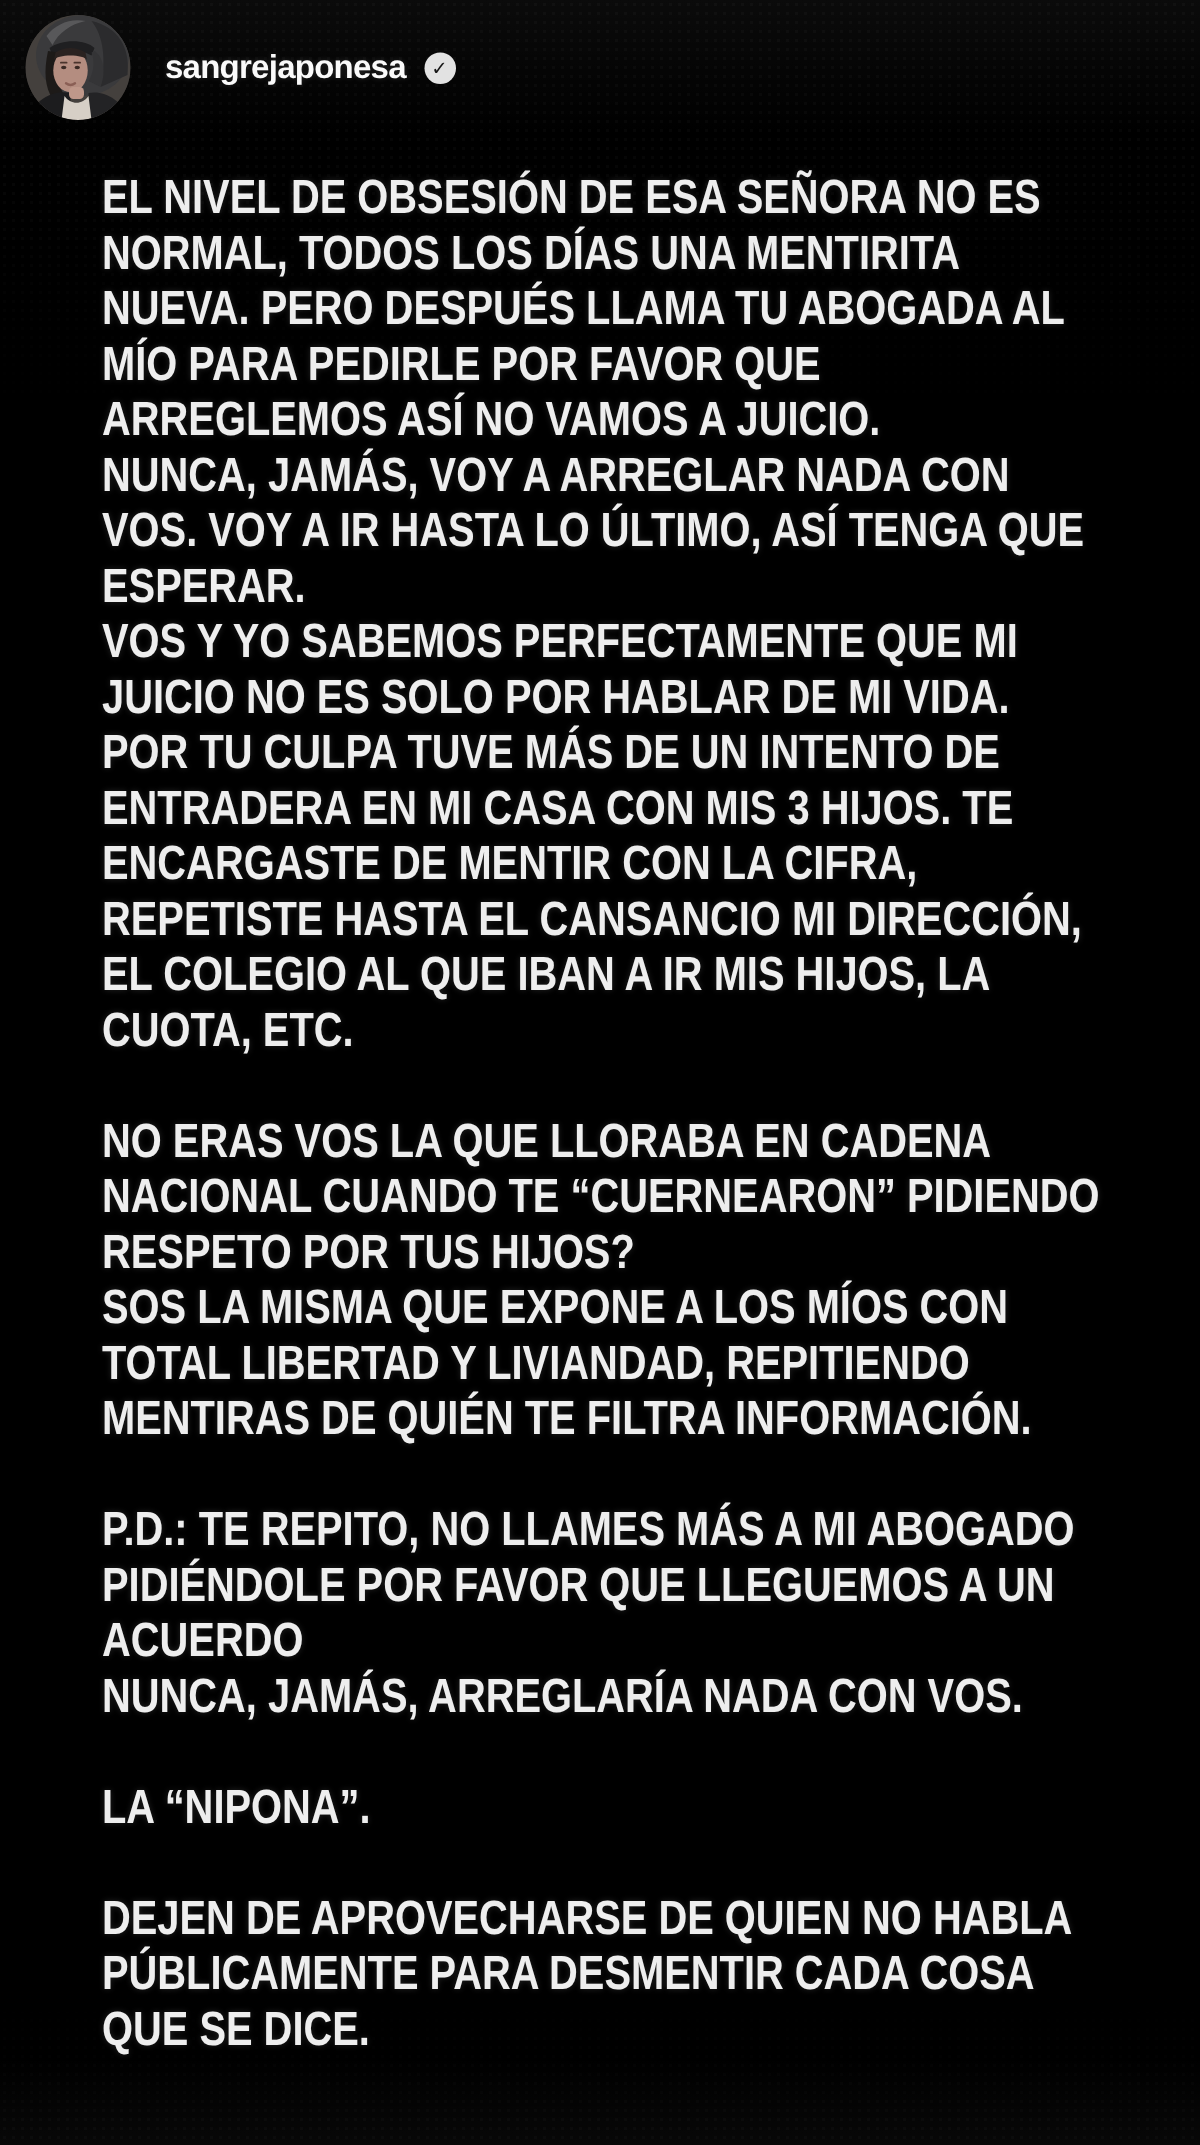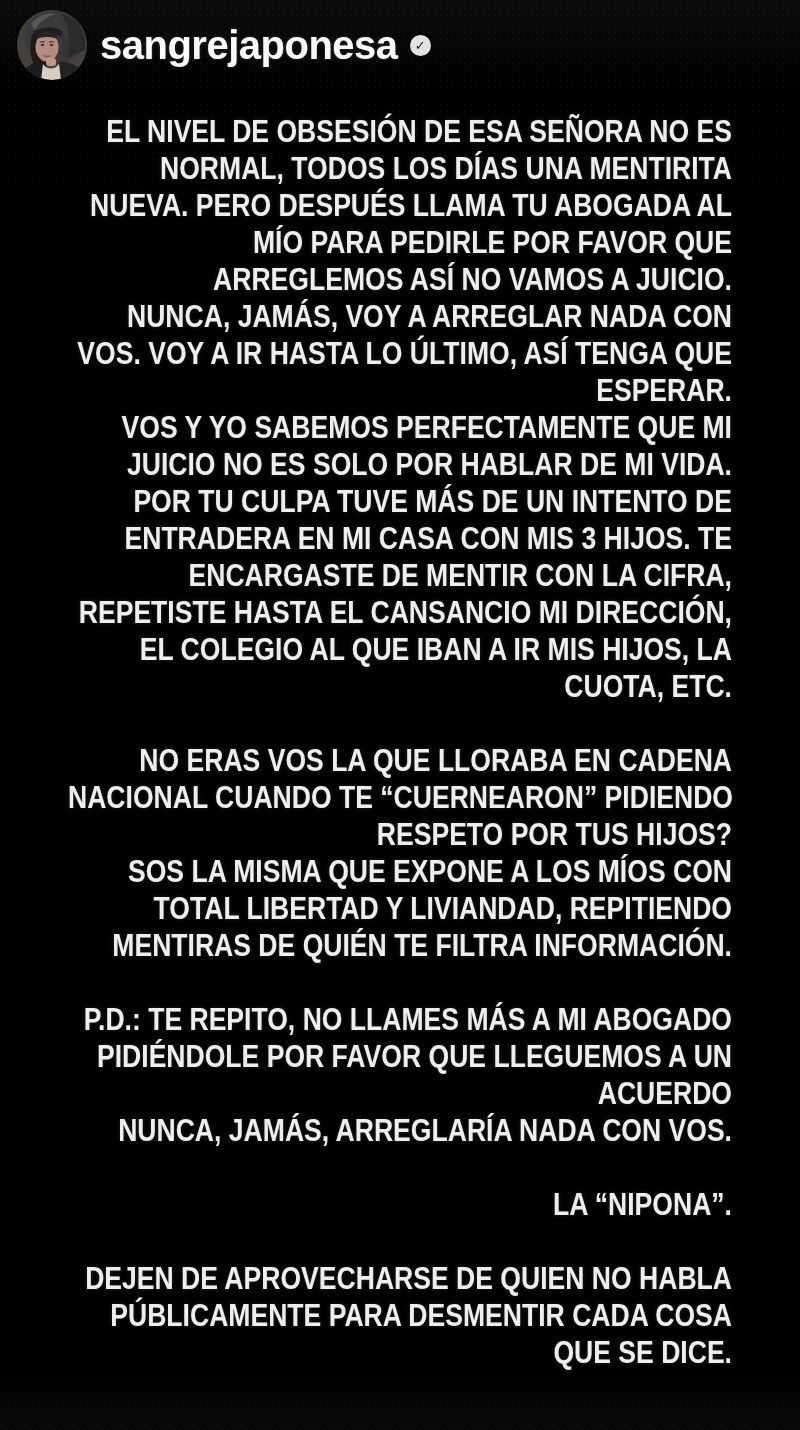--- a/index.html
+++ b/index.html
@@ -31,35 +31,35 @@
     display:flex; align-items:center;
     z-index:3;
   }
   .avatar {
     width:70px; height:70px; border-radius:50%;
     overflow:hidden; flex:0 0 auto;
     background:#3a3634;
   }
   .avatar svg { display:block; width:100%; height:100%; }
   .username {
-    margin-left:13px;
+    margin-left:23px;
     color:#fafafa;
-    font-size:40px; font-weight:700; letter-spacing:-0.5px;
+    font-size:22px; font-weight:700; letter-spacing:-0.5px;
     text-shadow:0 0 4px rgba(255,255,255,.15);
   }
   .badge {
     margin-left:12px;
     width:21px; height:21px; border-radius:50%;
     background:#e2e2e2; color:#151515;
     display:flex; align-items:center; justify-content:center;
     font-size:13px; font-weight:700; line-height:1;
   }
   .story-text {
     position:absolute; top:113px; left:0; right:0;
-    text-align:right; z-index:2;
+    text-align:left; z-index:2;
   }
   .story-text .line {
     font-size:32px; font-weight:700;
     line-height:37px;
     color:var(--text);
     white-space:nowrap;
     transform:scaleX(0.83);
     transform-origin:50% 50%;
     text-shadow:0 0 5px rgba(255,255,255,.14);
   }

